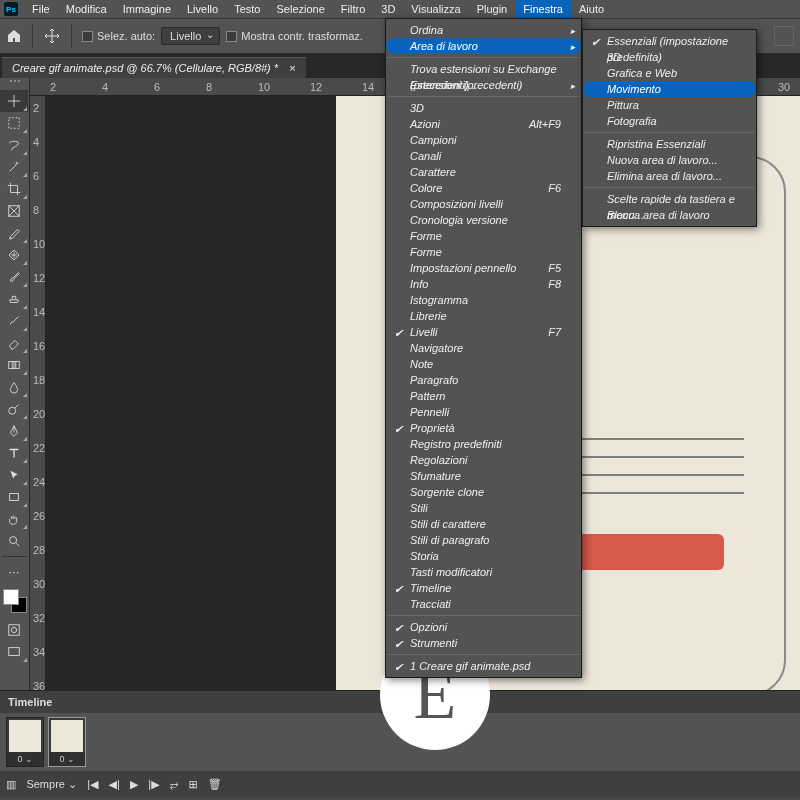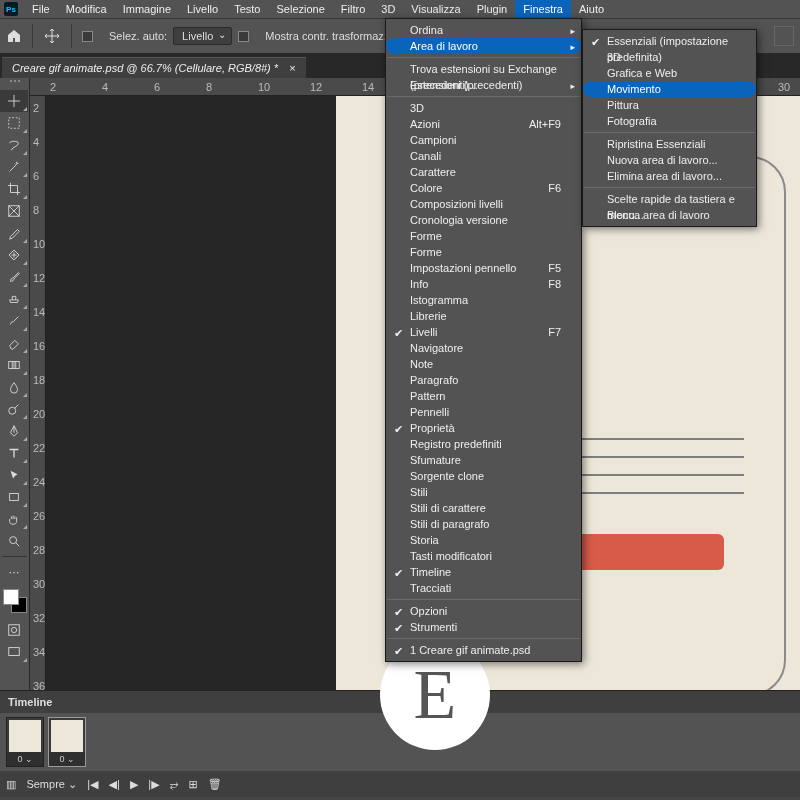--- a/index.html
+++ b/index.html
@@ -4,21 +4,21 @@
 <style>
 * { margin:0; padding:0; box-sizing:border-box; font-family:'Segoe UI',Tahoma,sans-serif; font-size:11px; user-select:none; }
 body { background:#323232; color:#ccc; width:800px; height:800px; overflow:hidden; position:relative; }
 .topbar { height:18px; background:#535353; display:flex; align-items:center; padding-left:4px; }
 .ps-icon { width:14px; height:14px; background:#001d26; color:#00c8ff; font-size:8px; font-weight:bold; display:flex; align-items:center; justify-content:center; border-radius:2px; margin-right:6px; }
 .menu-item { padding:0 8px; height:18px; line-height:18px; color:#eee; cursor:default; }
 .menu-item.active { background:#0a64bc; color:#fff; }
 .options-bar { height:36px; background:#535353; display:flex; align-items:center; padding:0 6px; border-top:1px solid #383838; border-bottom:1px solid #282828; gap:6px;}
 .opt-home { width:16px; height:16px; }
 .opt-sep { width:1px; height:24px; background:#383838; margin:0 4px;}
-.opt-check { display:flex; align-items:center; gap:16px; color:#ddd;}
+.opt-check { display:flex; align-items:center; gap:4px; color:#ddd;}
 .opt-select { background:#3f3f3f; border:1px solid #2a2a2a; padding:2px 18px 2px 8px; color:#ddd; border-radius:2px; position:relative;}
 .opt-select::after{content:'⌄'; position:absolute; right:5px; top:1px; font-size:10px;}
 .doc-tab-bar { height:24px; background:#282828; display:flex; align-items:flex-end; padding-left:2px;}
 .doc-tab { background:#3f3f3f; padding:4px 10px; color:#eee; font-style:italic; border-top:1px solid #555; position:relative;}
 .doc-tab .close{ margin-left:8px; font-style:normal; }
 .workspace { position:relative; height:654px; display:flex; }
 .tools { width:30px; background:#535353; border-right:1px solid #282828; padding-top:2px;}
 .tool-grab{ height:8px; display:flex; justify-content:center; gap:2px; margin-bottom:2px;}
 .tool-grab span{width:2px;height:2px;background:#888;}
 .tool { width:28px; height:22px; display:flex; align-items:center; justify-content:center; color:#ddd; position:relative; cursor:default;}
@@ -43,21 +43,21 @@
 .tl-head{height:22px; display:flex; align-items:center; padding:0 8px; color:#ddd; font-weight:bold; background:#3f3f3f;}
 .tl-frames{height:58px; display:flex; gap:4px; padding:4px 6px; background:#535353;}
 .frame{ width:38px; background:#3a3a3a; border:1px solid #222; position:relative;}
 .frame .num{position:absolute; top:1px; left:3px; font-size:9px; color:#ddd;}
 .frame .thumb{position:absolute; top:2px; left:2px; right:2px; height:34px; background:#ede7d9;}
 .frame .delay{position:absolute; bottom:0; left:0; right:0; height:14px; background:#2f2f2f; color:#ccc; font-size:9px; text-align:center; line-height:14px;}
 .frame.sel{border:1px solid #999;}
 .tl-ctrl{height:26px; display:flex; align-items:center; gap:10px; padding:0 6px; background:#3f3f3f;}
 .tl-btn{color:#ddd; cursor:default;}
 .dropdown-main{ position:absolute; left:385px; top:18px; width:197px; background:#535353; border:1px solid #1a1a1a; box-shadow:2px 2px 8px rgba(0,0,0,0.5); padding:3px 0; z-index:100;}
-.dd-item{ height:16px; line-height:16px; padding:0 20px 0 24px; color:#eee; position:relative; cursor:default;}
+.dd-item{ height:16px; line-height:16px; padding:0 20px 0 24px; color:#eee; position:relative; cursor:default;font-style:italic;}
 .dd-item.has-sub::after{content:'▸'; position:absolute; right:6px; top:1px; font-size:9px;}
 .dd-item.active{background:#0a64bc;color:#fff;border-radius:8px;}
 .dd-item .sc{position:absolute; right:20px;text-align:center;}
 .dd-item .chk{position:absolute; left:8px; top:1px;}
 .dd-sep{height:1px; background:#6a6a6a; margin:3px 1px;}
 .dropdown-sub{ position:absolute; left:582px; top:29px; width:175px; background:#535353; border:1px solid #1a1a1a; box-shadow:2px 2px 8px rgba(0,0,0,0.5); padding:3px 0; z-index:101;}
 .watermark{position:absolute; left:380px; bottom:50px; width:110px; height:110px; border-radius:55px; background:#fff; display:flex; align-items:center; justify-content:center; z-index:50;}
 .watermark .E{font-size:70px; font-family:Georgia,serif; color:#555; position:relative; font-weight:400;}
 .watermark .swoosh{position:absolute; top:14px; left:18px; width:74px; height:14px; border-top:4px solid #b0413e; border-radius:50% 50% 0 0;}
 .chk-box{width:11px;height:11px;border:1px solid #888;background:#3a3a3a;display:inline-block;}
@@ -380,20 +380,21 @@
     <div class="dd-item"><span>Istogramma</span></div>
     <div class="dd-item"><span>Librerie</span></div>
     <div class="dd-item"><span class="chk">✔</span><span>Livelli</span><span class="sc">F7</span></div>
     <div class="dd-item"><span>Navigatore</span></div>
     <div class="dd-item"><span>Note</span></div>
     <div class="dd-item"><span>Paragrafo</span></div>
     <div class="dd-item"><span>Pattern</span></div>
     <div class="dd-item"><span>Pennelli</span></div>
     <div class="dd-item"><span class="chk">✔</span><span>Proprietà</span></div>
     <div class="dd-item"><span>Registro predefiniti</span></div>
+    <div class="dd-item"><span>Regolazioni</span></div>
     <div class="dd-item"><span>Sfumature</span></div>
     <div class="dd-item"><span>Sorgente clone</span></div>
     <div class="dd-item"><span>Stili</span></div>
     <div class="dd-item"><span>Stili di carattere</span></div>
     <div class="dd-item"><span>Stili di paragrafo</span></div>
     <div class="dd-item"><span>Storia</span></div>
     <div class="dd-item"><span>Tasti modificatori</span></div>
     <div class="dd-item"><span class="chk">✔</span><span>Timeline</span></div>
     <div class="dd-item"><span>Tracciati</span></div>
     <div class="dd-sep"></div>

